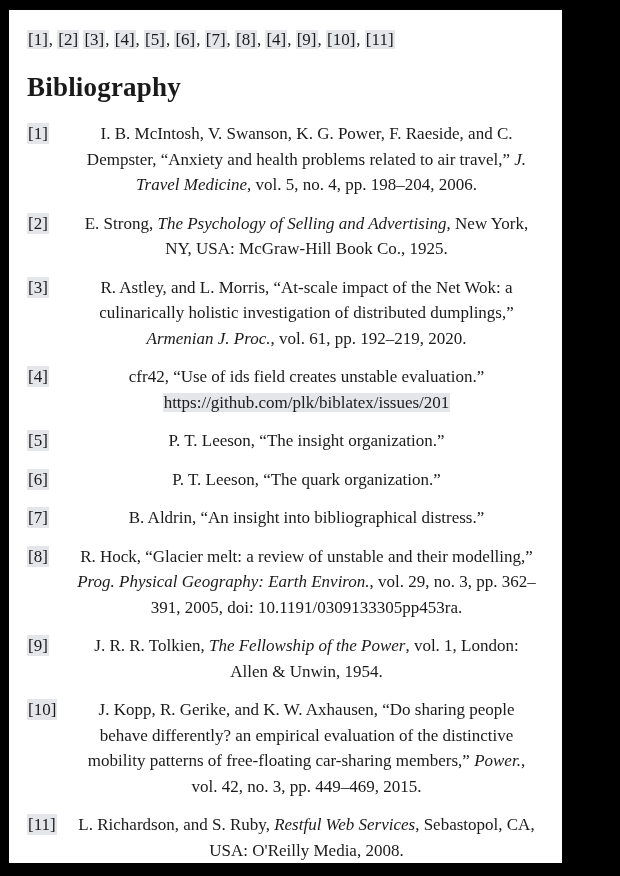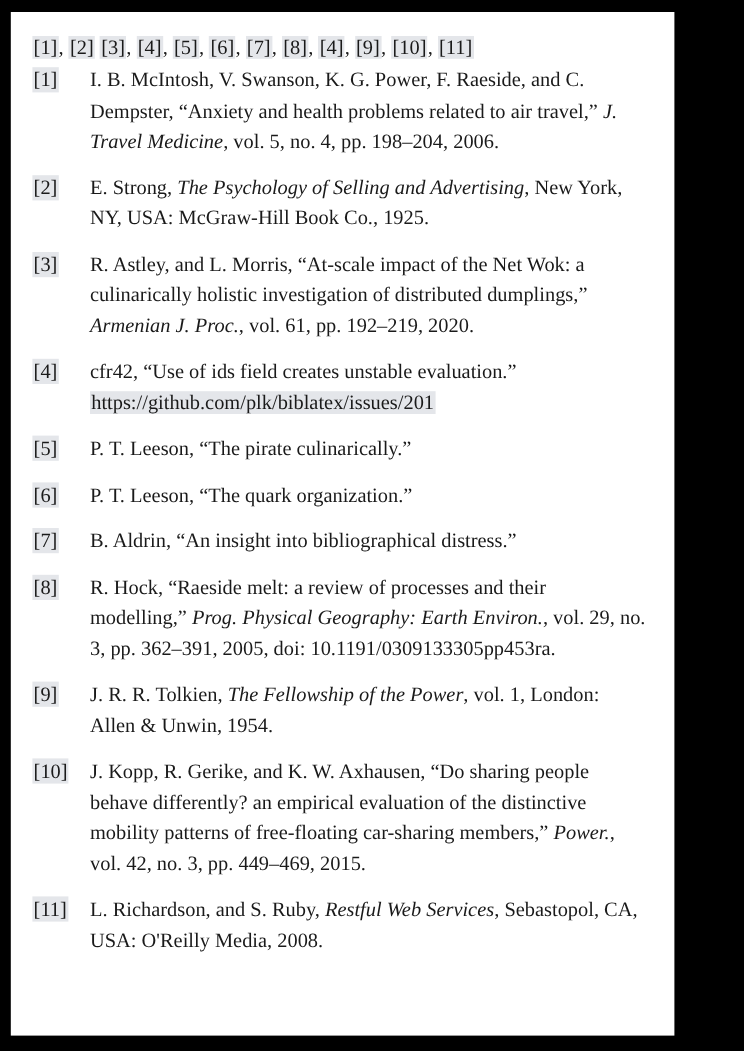--- a/index.html
+++ b/index.html
@@ -63,72 +63,74 @@
   }
   .entry-label {
     justify-self: start;
     align-self: start;
     height: 21px;
     line-height: 21px;
     margin-top: 2px;
   }
   .entry-text {
     display: block;
+    text-align: center;
   }
   .it {
     font-style: italic;
   }
   .hl-link {
     background: var(--hl, #e4e6ea);
     padding: 0 1px;
     overflow-wrap: anywhere;
     cursor: pointer;
   }
 </style>
 </head>
 <body>
 
 <div class="frame">
   <div class="page">
 
     <p class="cite-line"><span class="cite-ref">[1]</span><span>, </span><span class="cite-ref">[2]</span><span> </span><span class="cite-ref">[3]</span><span>, </span><span class="cite-ref">[4]</span><span>, </span><span class="cite-ref">[5]</span><span>, </span><span class="cite-ref">[6]</span><span>, </span><span class="cite-ref">[7]</span><span>, </span><span class="cite-ref">[8]</span><span>, </span><span class="cite-ref">[4]</span><span>, </span><span class="cite-ref">[9]</span><span>, </span><span class="cite-ref">[10]</span><span>, </span><span class="cite-ref">[11]</span></p>
 
+    <h1 class="bib-heading">Bibliography</h1>
 
     <div class="bib-list">
         <div class="entry">
           <span class="entry-label hl">[1]</span>
           <span class="entry-text"><span>I. B. McIntosh, V. Swanson, K. G. Power, F. Raeside, and C. Dempster, “Anxiety and health problems related to air travel,” </span><span class="it">J. Travel Medicine</span><span>, vol. 5, no. 4, pp. 198–204, 2006.</span></span>
         </div>
         <div class="entry">
           <span class="entry-label hl">[2]</span>
           <span class="entry-text"><span>E. Strong, </span><span class="it">The Psychology of Selling and Advertising</span><span>, New York, NY, USA: McGraw-Hill Book Co., 1925.</span></span>
         </div>
         <div class="entry">
           <span class="entry-label hl">[3]</span>
           <span class="entry-text"><span>R. Astley, and L. Morris, “At-scale impact of the Net Wok: a culinarically holistic investigation of distributed dumplings,” </span><span class="it">Armenian J. Proc.</span><span>, vol. 61, pp. 192–219, 2020.</span></span>
         </div>
         <div class="entry">
           <span class="entry-label hl">[4]</span>
           <span class="entry-text"><span>cfr42, “Use of ids field creates unstable evaluation.” </span><span class="hl-link">https://github.com/plk/biblatex/issues/201</span></span>
         </div>
         <div class="entry">
           <span class="entry-label hl">[5]</span>
-          <span class="entry-text"><span>P. T. Leeson, “The pirate culinarically.”</span></span>
+          <span class="entry-text"><span>P. T. Leeson, “The insight organization.”</span></span>
         </div>
         <div class="entry">
           <span class="entry-label hl">[6]</span>
           <span class="entry-text"><span>P. T. Leeson, “The quark organization.”</span></span>
         </div>
         <div class="entry">
           <span class="entry-label hl">[7]</span>
           <span class="entry-text"><span>B. Aldrin, “An insight into bibliographical distress.”</span></span>
         </div>
         <div class="entry">
           <span class="entry-label hl">[8]</span>
-          <span class="entry-text"><span>R. Hock, “Raeside melt: a review of processes and their modelling,” </span><span class="it">Prog. Physical Geography: Earth Environ.</span><span>, vol. 29, no. 3, pp. 362–391, 2005, doi: 10.1191/0309133305pp453ra.</span></span>
+          <span class="entry-text"><span>R. Hock, “Glacier melt: a review of unstable and their modelling,” </span><span class="it">Prog. Physical Geography: Earth Environ.</span><span>, vol. 29, no. 3, pp. 362–391, 2005, doi: 10.1191/0309133305pp453ra.</span></span>
         </div>
         <div class="entry">
           <span class="entry-label hl">[9]</span>
           <span class="entry-text"><span>J. R. R. Tolkien, </span><span class="it">The Fellowship of the Power</span><span>, vol. 1, London: Allen &amp; Unwin, 1954.</span></span>
         </div>
         <div class="entry">
           <span class="entry-label hl">[10]</span>
           <span class="entry-text"><span>J. Kopp, R. Gerike, and K. W. Axhausen, “Do sharing people behave differently? an empirical evaluation of the distinctive mobility patterns of free-floating car-sharing members,” </span><span class="it">Power.</span><span>, vol. 42, no. 3, pp. 449–469, 2015.</span></span>
         </div>
         <div class="entry">

